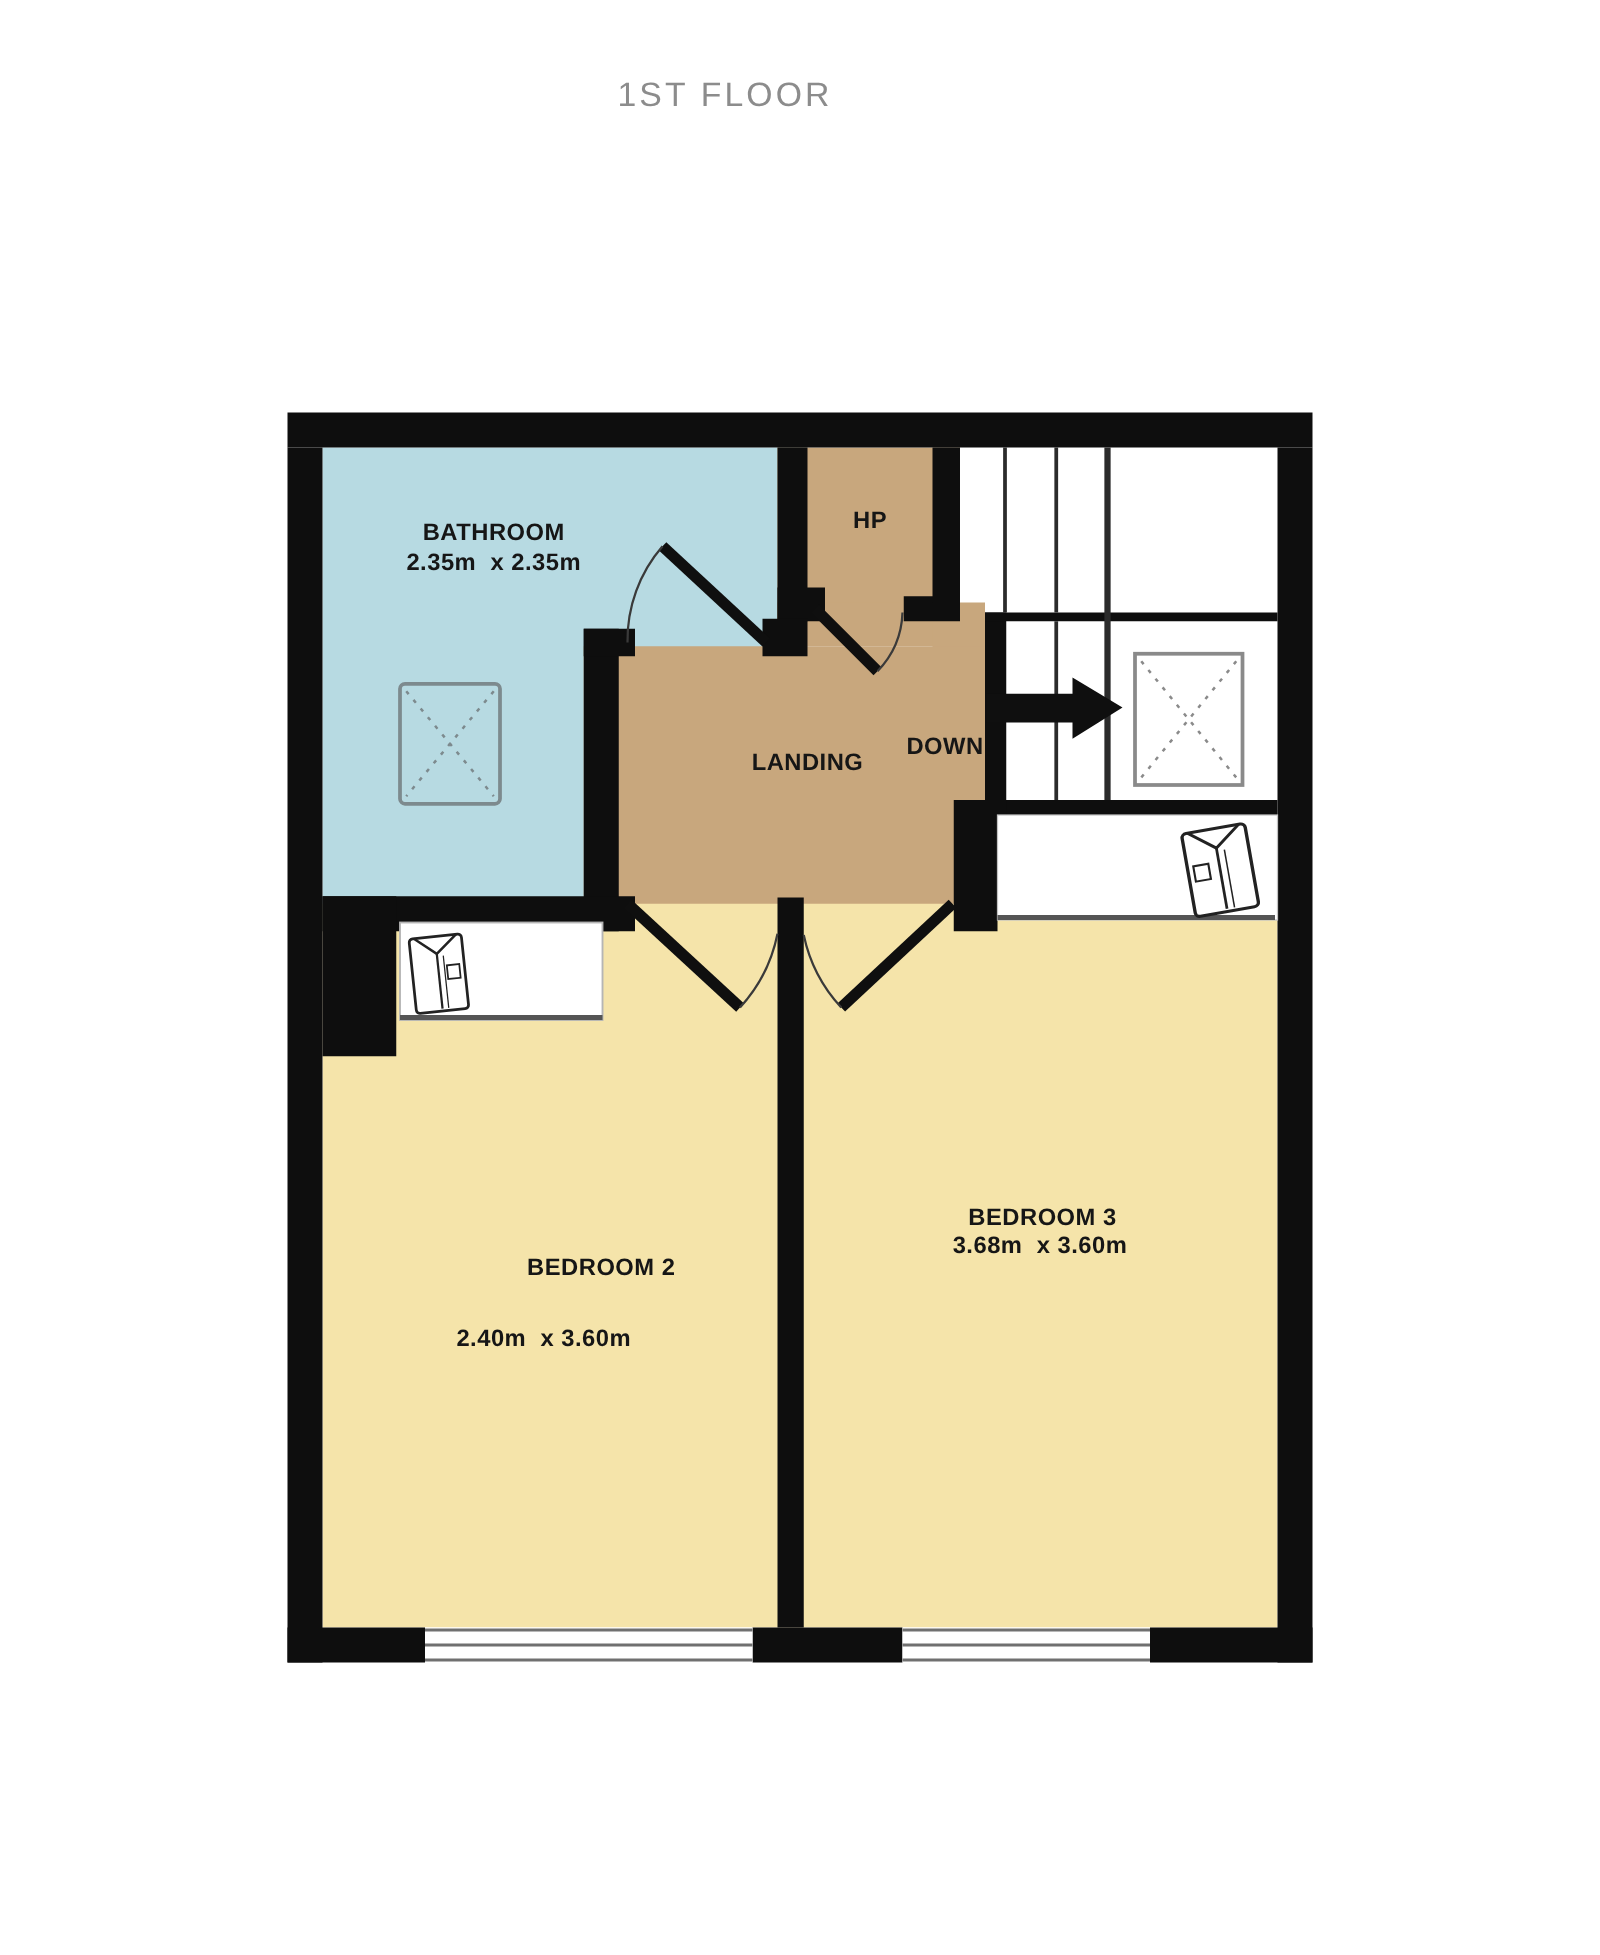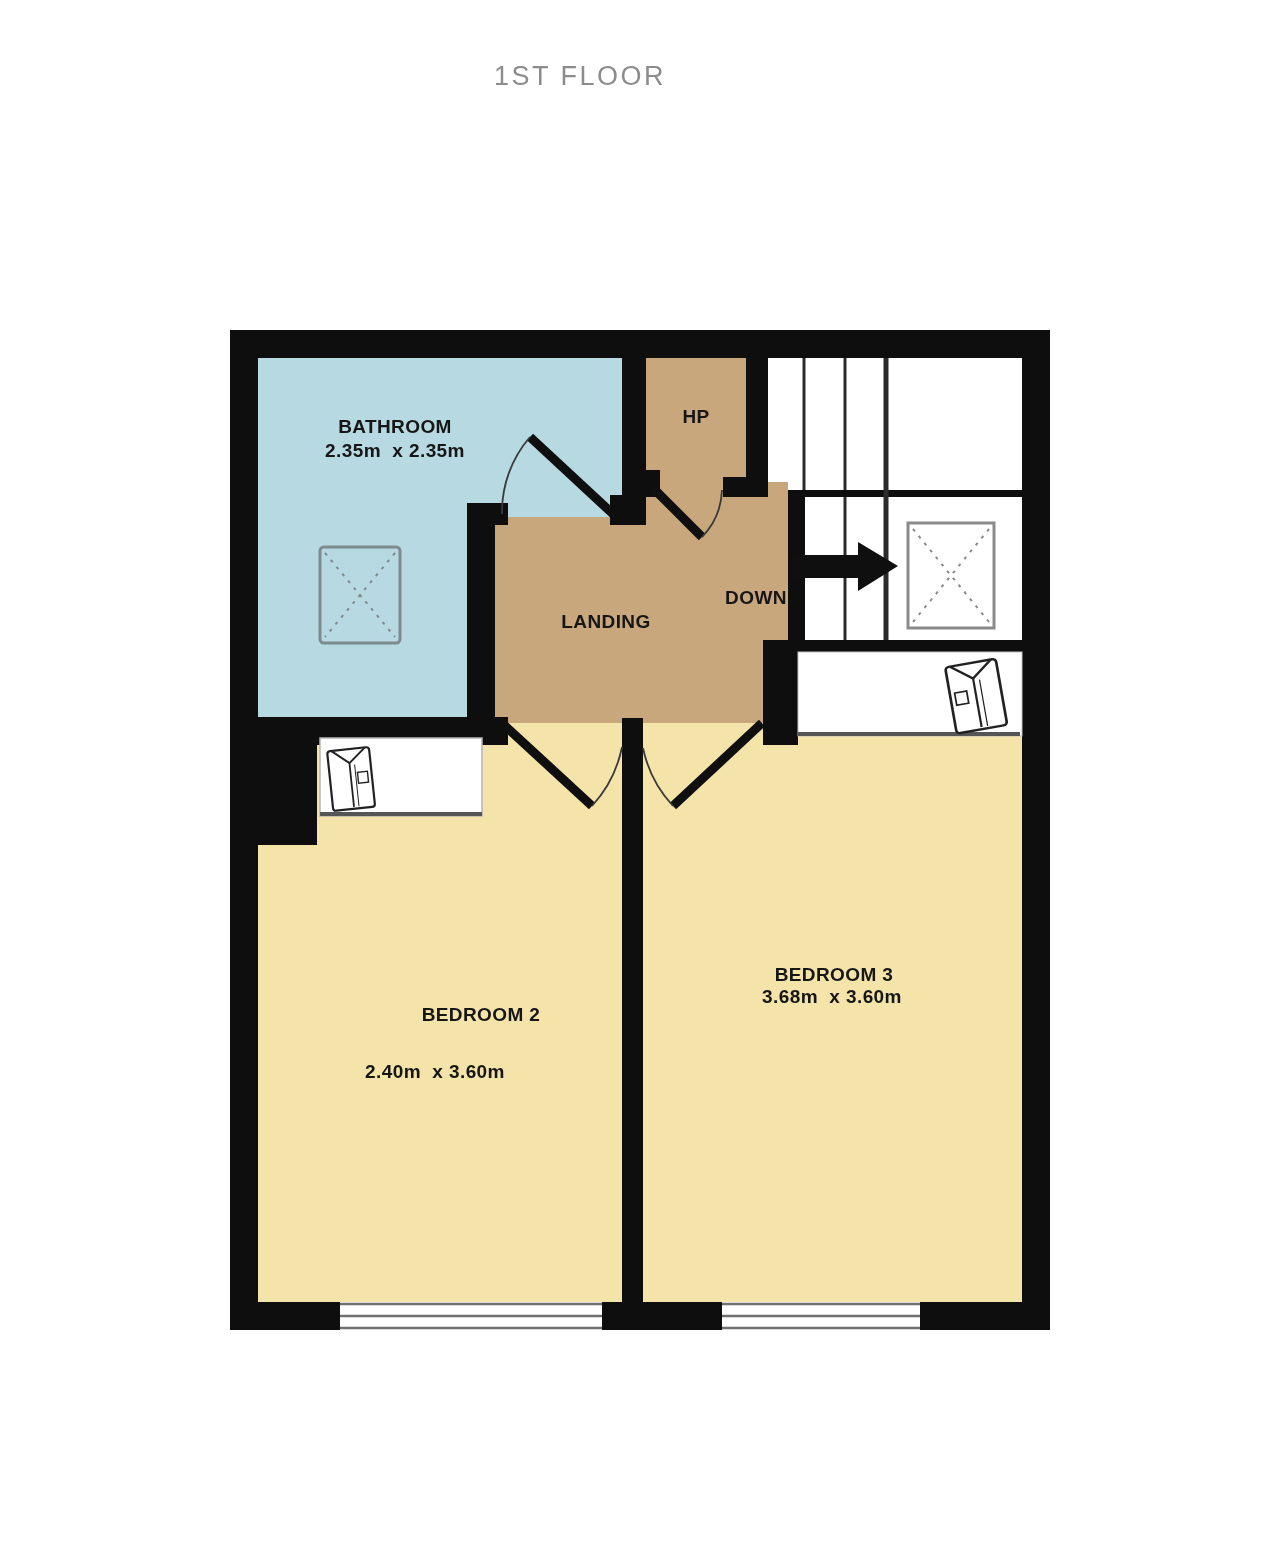--- a/index.html
+++ b/index.html
@@ -139,21 +139,21 @@
     </g>
 
     <path d="M789,555 H858 V542 L898,566 L858,591 V578 H789 Z" fill="#0f0f0f"></path>
   </svg>
 
   <div class="lbl" style="left:395px; top:416px;">BATHROOM</div>
   <div class="lbl" style="left:395px; top:440px;">2.35m  x 2.35m</div>
 
   <div class="lbl" style="left:696px; top:406px;">HP</div>
 
-  <div class="lbl" style="left:606px; top:600px;margin-top:11px;">LANDING</div>
+  <div class="lbl" style="left:646px; top:600px;">LANDING</div>
 
   <div class="lbl" style="left:756px; top:555px;margin-top:32px;">DOWN</div>
 
   <div class="lbl" style="left:834px; top:964px;">BEDROOM 3</div>
   <div class="lbl" style="left:832px; top:986px;">3.68m  x 3.60m</div>
 
   <div class="lbl" style="left:437px; top:1004px;margin-left:44px;">BEDROOM 2</div>
   <div class="lbl" style="left:435px; top:1025px;margin-top:36px;">2.40m  x 3.60m</div>
 
 </div>

